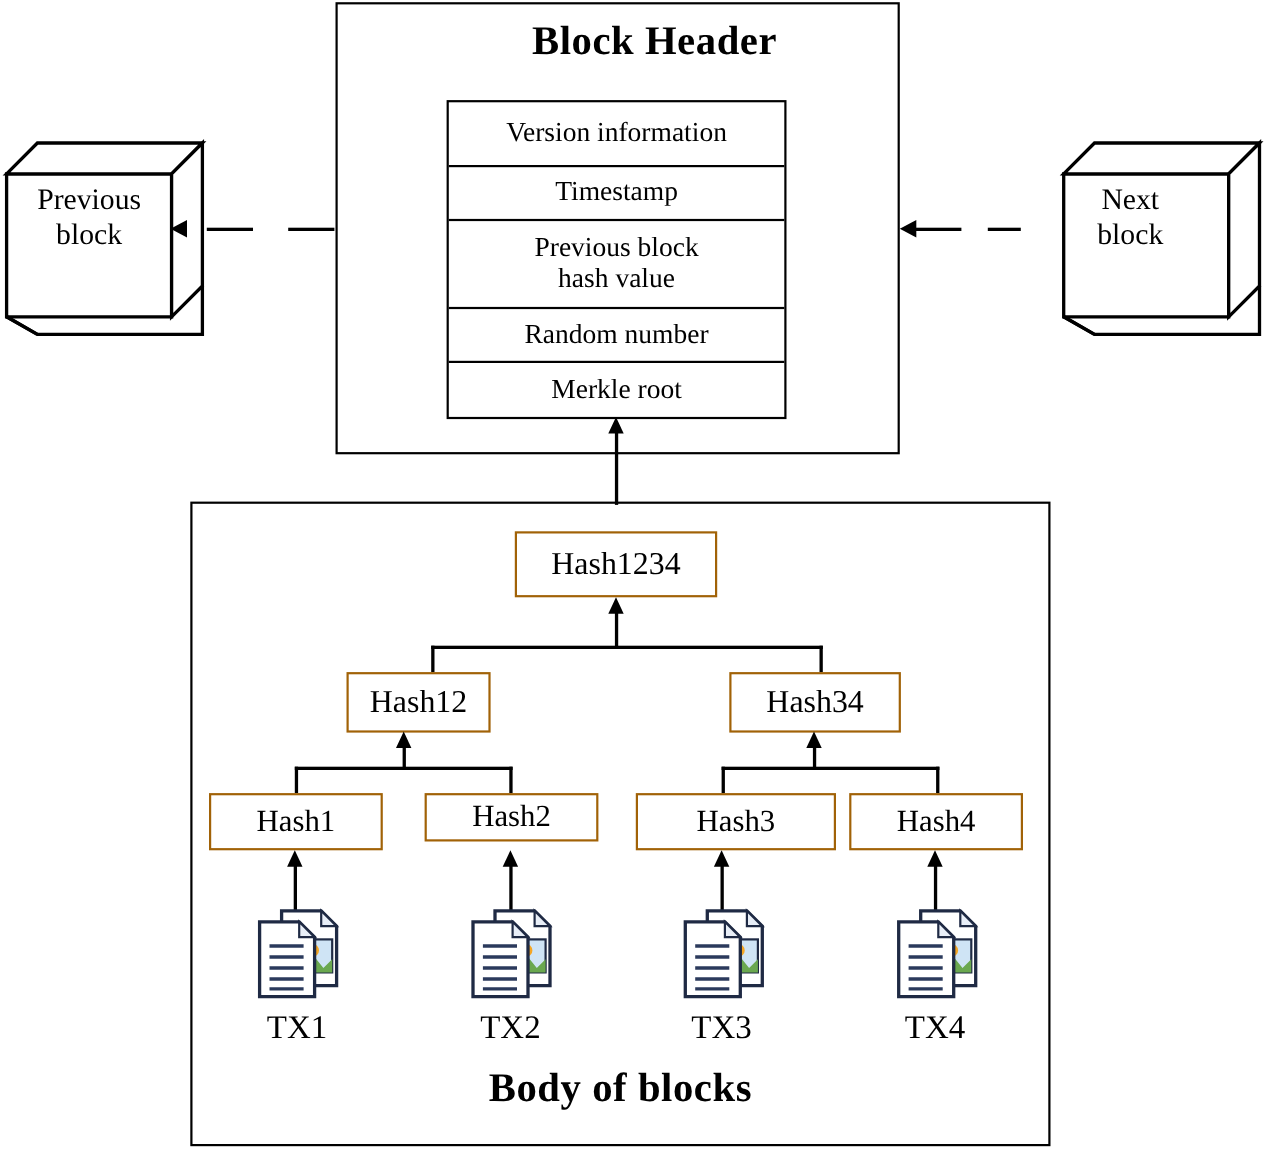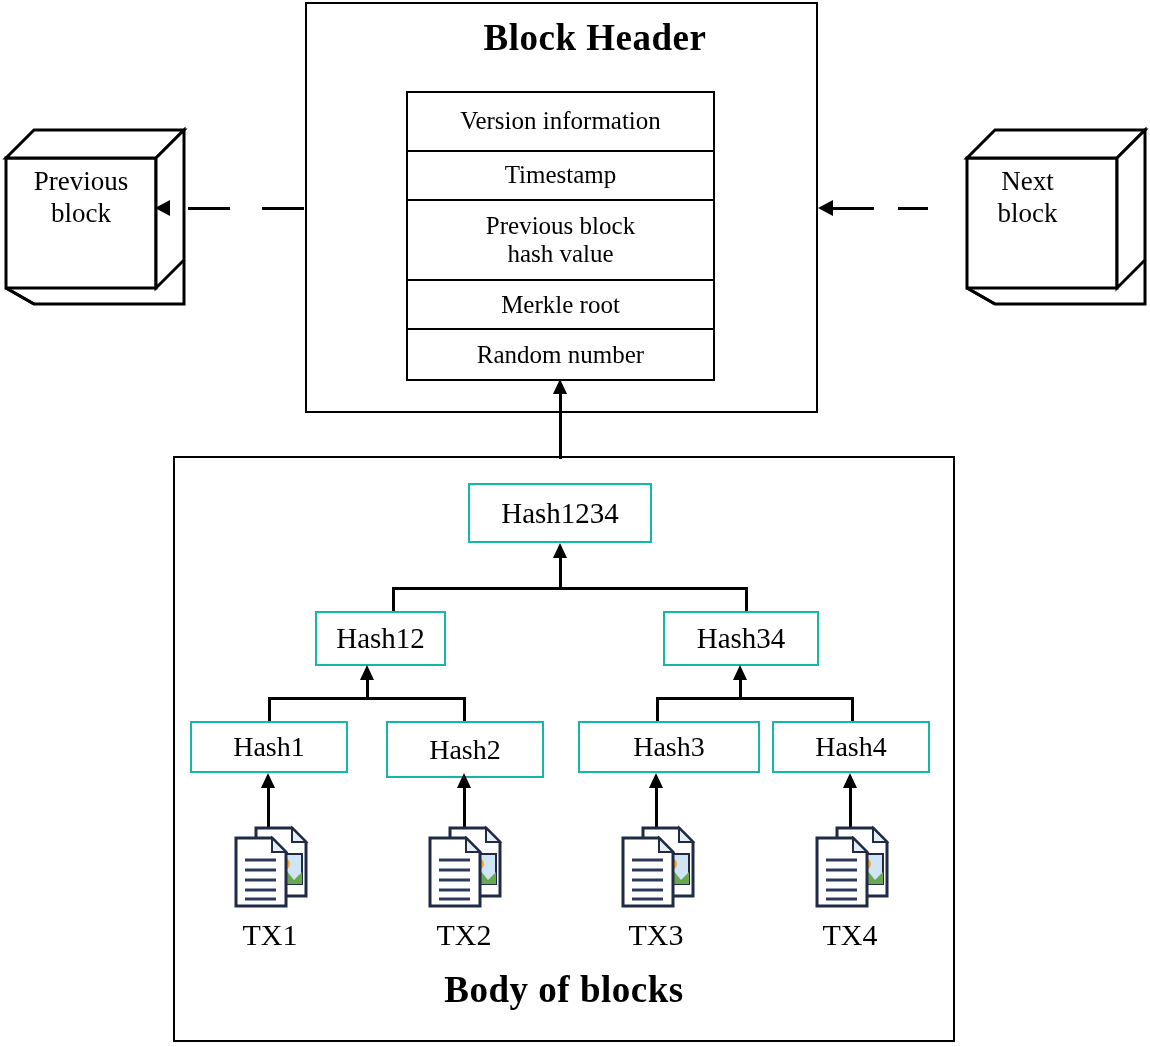--- a/index.html
+++ b/index.html
@@ -23,21 +23,21 @@
   
   .box {
     position: absolute;
     box-sizing: border-box;
     border: 2px solid #000000;
     background: #ffffff;
   }
   .thinbox {
     position: absolute;
     box-sizing: border-box;
-    border: 2px solid #14b8a6;
+    border: 2px solid #a16207;
     background: #ffffff;
     display: flex;
     align-items: center;
     justify-content: center;
   }
 
   
   .title-bold {
     position: absolute;
     font-weight: bold;
@@ -166,24 +166,24 @@
       <span class="field-text">Version information</span>
     </div>
     <div class="field-row" style="height:51px;">
       <span class="field-text">Timestamp</span>
     </div>
     <div class="field-row" style="height:84px;">
       <span class="field-text" style="white-space:pre-line;">Previous block
 hash value</span>
     </div>
     <div class="field-row" style="height:51px;">
+      <span class="field-text">Random number</span>
+    </div>
+    <div class="field-row" style="height:51px;">
       <span class="field-text">Merkle root</span>
-    </div>
-    <div class="field-row" style="height:51px;">
-      <span class="field-text">Random number</span>
     </div>
   </div>
 
   <div class="box" style="left:173px; top:456px; width:782px; height:586px;"></div>
 
   <div class="vline" style="left:559px; top:393px; height:66px;"></div>
   <div class="arrow-up" style="left:553px; top:379px;"></div>
 
   <div class="thinbox" style="left:468px; top:483px; width:184px; height:60px;">
     <span class="hash-text" style="font-size:29px;">Hash1234</span>
@@ -213,21 +213,21 @@
   <div class="vline" style="left:268px; top:697px; height:25px;"></div>
   <div class="vline" style="left:463px; top:697px; height:25px;"></div>
 
   <div class="hline" style="left:656px; top:697px; width:198px;"></div>
   <div class="vline" style="left:656px; top:697px; height:25px;"></div>
   <div class="vline" style="left:851px; top:697px; height:25px;"></div>
 
   <div class="thinbox" style="left:190px; top:721px; width:158px; height:52px;">
     <span class="hash-text" style="font-size:28px;">Hash1</span>
   </div>
-  <div class="thinbox" style="left:386px; top:721px; width:158px; height:57px;">
+  <div class="thinbox" style="left:386px; top:721px; width:158px; height:44px;">
     <span class="hash-text" style="font-size:28px;">Hash2</span>
   </div>
   <div class="thinbox" style="left:578px; top:721px; width:182px; height:52px;">
     <span class="hash-text" style="font-size:28px;">Hash3</span>
   </div>
   <div class="thinbox" style="left:772px; top:721px; width:158px; height:52px;">
     <span class="hash-text" style="font-size:28px;">Hash4</span>
   </div>
 
   <div class="vline" style="left:267px; top:786px; height:44px;"></div>

